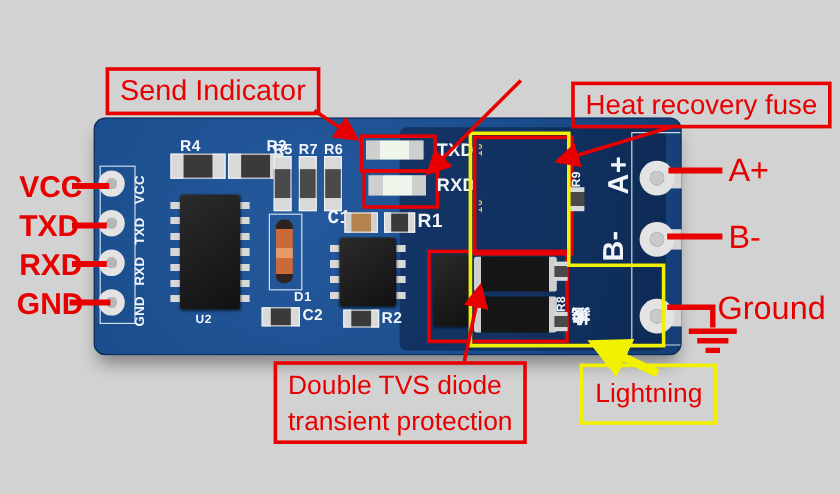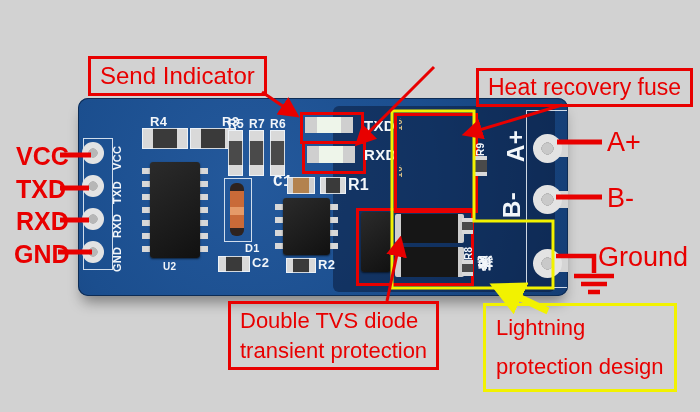--- a/index.html
+++ b/index.html
@@ -174,21 +174,20 @@
   </div>
   <div class="callout" style="left:476px;top:68px;font-size:23px;">
     <span>Heat recovery fuse</span>
   </div>
   <div class="callout" style="left:228px;top:301px;font-size:22px;line-height:1.35;">
     <div>Double TVS diode</div>
     <div>transient protection</div>
   </div>
   <div class="callout yellowbox" style="left:483px;top:303px;font-size:22px;line-height:1.75;padding:3px 10px;">
     <div>Lightning</div>
-    <div>protection design</div>
   </div>
 
   <div class="pinlabel" style="left:16px;top:142px;">VCC</div>
   <div class="pinlabel" style="left:16px;top:175px;">TXD</div>
   <div class="pinlabel" style="left:16px;top:207px;">RXD</div>
   <div class="pinlabel" style="left:14px;top:240px;">GND</div>
   <div class="pinlabel" style="left:607px;top:127px;font-size:27px;font-weight:normal;">A+</div>
   <div class="pinlabel" style="left:607px;top:183px;font-size:27px;font-weight:normal;">B-</div>
   <div class="pinlabel" style="left:598px;top:242px;font-size:27px;font-weight:normal;">Ground</div>
 

